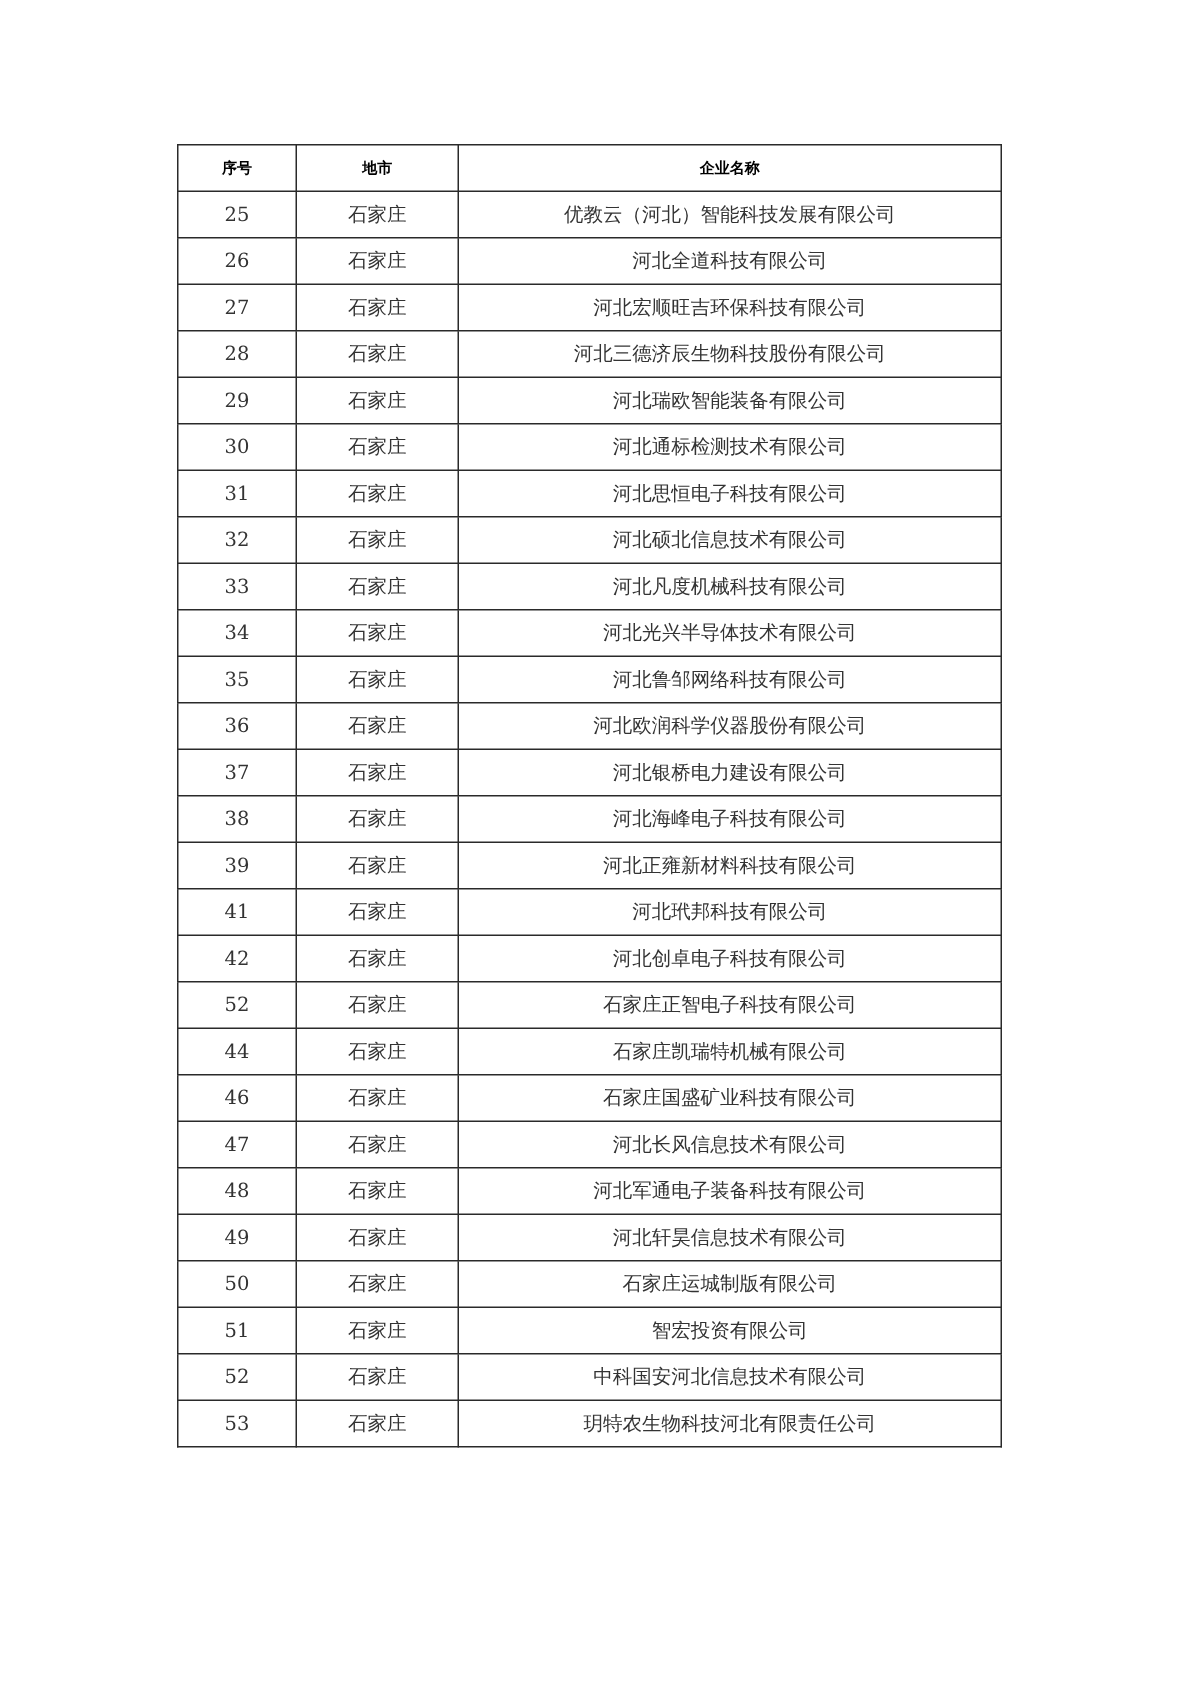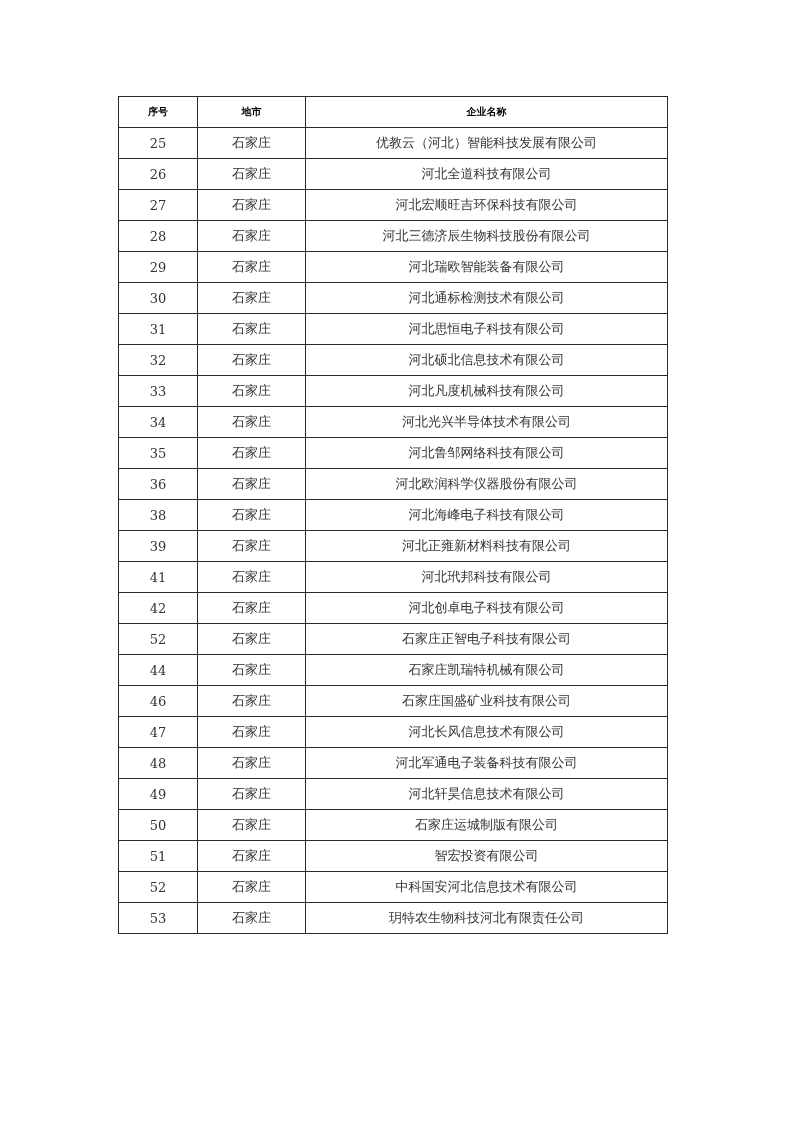--- a/index.html
+++ b/index.html
@@ -113,20 +113,25 @@
         <td>35</td>
         <td>石家庄</td>
         <td>河北鲁邹网络科技有限公司</td>
       </tr>
       <tr>
         <td>36</td>
         <td>石家庄</td>
         <td>河北欧润科学仪器股份有限公司</td>
       </tr>
       <tr>
+        <td>37</td>
+        <td>石家庄</td>
+        <td>河北银桥电力建设有限公司</td>
+      </tr>
+      <tr>
         <td>38</td>
         <td>石家庄</td>
         <td>河北海峰电子科技有限公司</td>
       </tr>
       <tr>
         <td>39</td>
         <td>石家庄</td>
         <td>河北正雍新材料科技有限公司</td>
       </tr>
       <tr>

